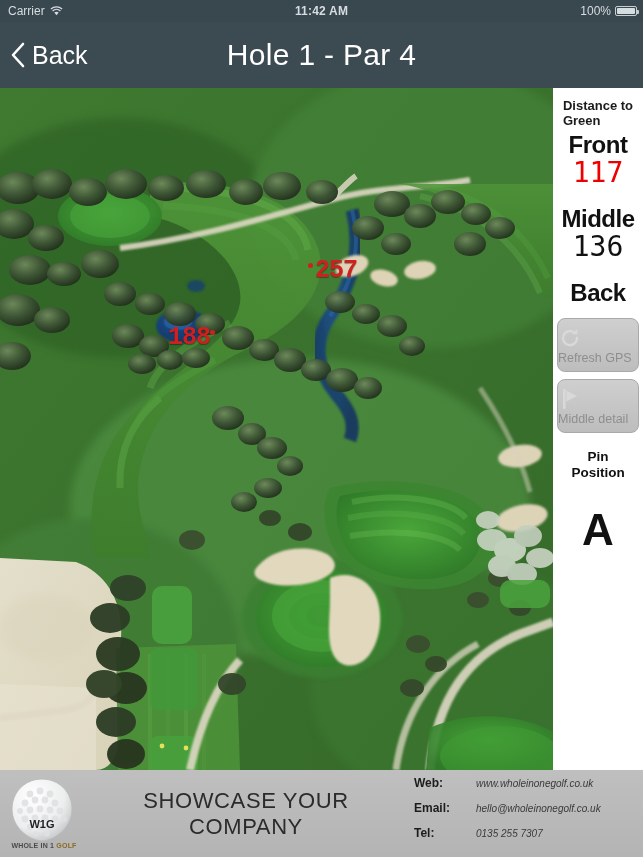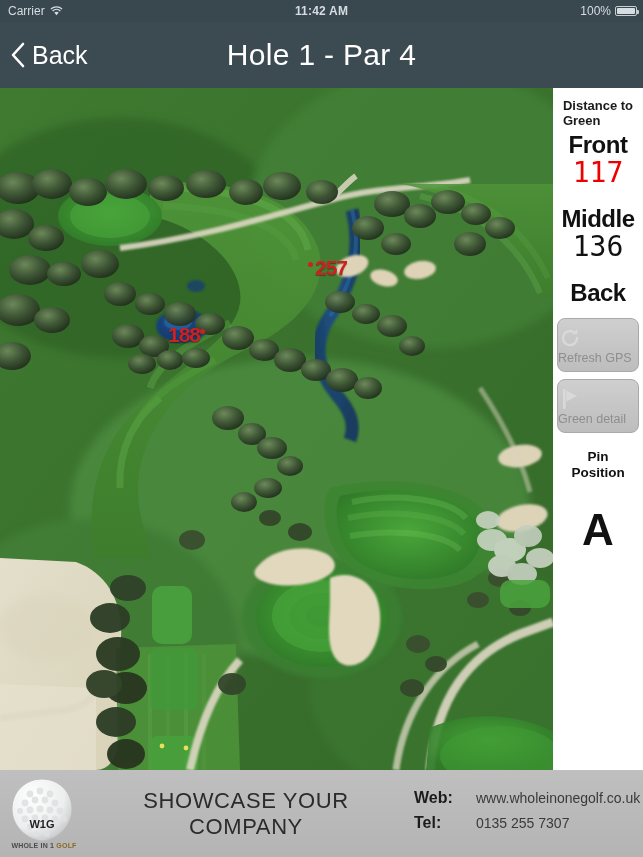--- a/index.html
+++ b/index.html
@@ -52,21 +52,21 @@
   
   .map {
     position:absolute; top:0; left:0; width:553px; height:682px;
     overflow:hidden; background:#4f7a3a;
   }
   .map svg { display:block; width:553px; height:682px; }
 
   
   .map-marker {
     position:absolute; color:#cf2020; font-weight:700;
-    font-family:Liberation Sans, sans-serif; font-size:21px;
+    font-family:Liberation Mono, monospace; font-size:25px;
     text-shadow:0 1px 1px rgba(0,0,0,.35); letter-spacing:-1px;
     white-space:nowrap;
   }
   .map-marker .dot {
     display:inline-block; width:5px; height:5px; background:#cf2020;
     border-radius:50%; vertical-align:middle; margin-right:2px;
     position:relative; top:-5px;
   }
 
   
@@ -122,22 +122,22 @@
     position:absolute; left:4px; top:72px; width:80px; text-align:center;
     font-size:7px; font-weight:700; color:#4a4a4a; letter-spacing:.2px;
   }
   .logo-sub .accent { color:#8a6a1f; }
   .slogan {
     flex:none; width:320px; text-align:center;
     font-size:22px; color:#2b2b2b; letter-spacing:.6px;
   }
   .contacts { flex:1; padding-left:8px; font-size:12.5px; color:#2e2e2e; }
   .crow { display:flex; align-items:baseline; height:25px; }
-  .ckey { width:62px; font-weight:700; color:#1c1c1c; font-size:16px; }
-  .cval { color:#3a3a3a; font-size:14px; }
+  .ckey { width:62px; font-weight:700; color:#1c1c1c; font-size:12px; }
+  .cval { color:#3a3a3a; font-size:10px;font-style:italic; }
 </style>
 </head>
 <body>
 
 <div id="app">
 
   <div class="statusbar">
     <div class="sb-left">
       <span>Carrier</span>
       <span class="wifi">
@@ -445,21 +445,21 @@
         </div>
 
 
         <div class="gbtn">
           <span class="gicon">
             <svg width="24" height="24" viewBox="0 0 24 24">
               <rect x="5" y="2" width="2.6" height="20" rx="1" fill="#d9d9d9"></rect>
               <path d="M8.4 3.4 L19 9 L8.4 14.6 Z" fill="#d9d9d9"></path>
             </svg>
           </span>
-          <span class="glabel">Green detail</span>
+          <span class="glabel">Middle detail</span>
         </div>
 
       </div>
 
       <div class="pin-head">
         <div>Pin</div>
         <div>Position</div>
       </div>
       <div class="pin-letter">A</div>
 
@@ -510,20 +510,24 @@
     </div>
 
     <div class="slogan">SHOWCASE YOUR COMPANY</div>
 
     <div class="contacts">
       <div class="crow">
         <span class="ckey">Web:</span>
         <span class="cval">www.wholeinonegolf.co.uk</span>
       </div>
       <div class="crow">
+        <span class="ckey">Email:</span>
+        <span class="cval">hello@wholeinonegolf.co.uk</span>
+      </div>
+      <div class="crow">
         <span class="ckey">Tel:</span>
         <span class="cval">0135 255 7307</span>
       </div>
     </div>
 
   </div>
 
 </div>
 
 </body></html>

